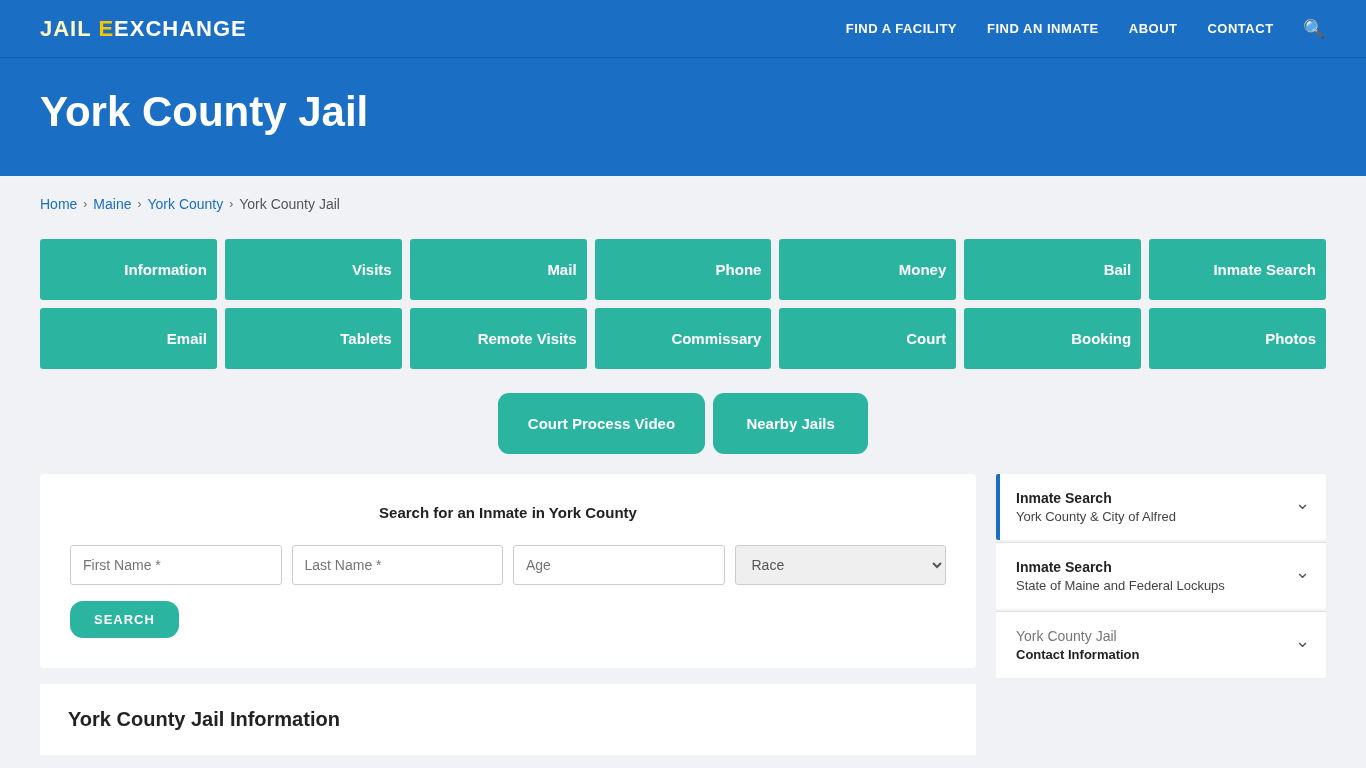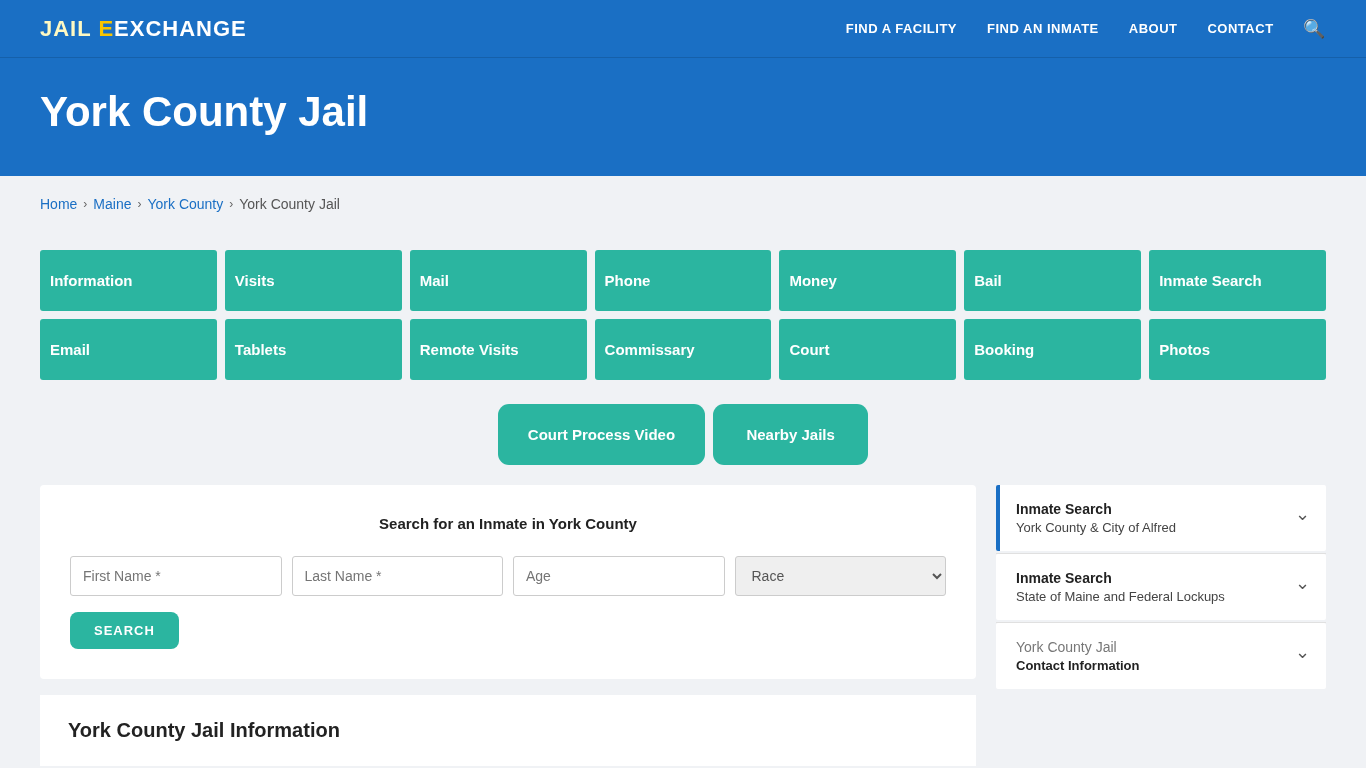--- a/index.html
+++ b/index.html
@@ -53,21 +53,21 @@
       background: #f0f2f5;
       padding: 20px 40px 40px 40px;
     }
 
     
     .breadcrumb {
       display: flex;
       align-items: center;
       gap: 6px;
       font-size: 14px;
-      margin-bottom: 38px;
+      margin-bottom: 27px;
       flex-wrap: wrap;
     }
     .breadcrumb a, .breadcrumb span.crumb-link {
       color: #1a6fc4;
       text-decoration: none;
       cursor: pointer;
     }
     .breadcrumb .separator {
       color: #666;
       font-size: 12px;
@@ -99,21 +99,21 @@
     }
     .teal-btn {
       background: #2bb5a0;
       color: #fff;
       border: none;
       padding: 22px 10px;
       font-size: 15px;
       font-weight: 600;
       cursor: pointer;
       border-radius: 3px;
-      text-align: left;
+      text-align: right;
       transition: background 0.2s;
     }
     .teal-btn-row3 {
       background: #2bb5a0;
       color: #fff;
       border: none;
       padding: 22px 30px;
       font-size: 15px;
       font-weight: 600;
       cursor: pointer;
@@ -162,21 +162,21 @@
     .search-fields select { flex: 1; min-width: 120px; color: #555; }
     .search-btn {
       background: #2bb5a0;
       color: #fff;
       border: none;
       padding: 11px 24px;
       font-size: 13px;
       font-weight: 700;
       letter-spacing: 1px;
       cursor: pointer;
-      border-radius: 8px;
+      border-radius: 13px;
     }
 
     
     .info-section {
       background: #fff;
       border-radius: 0;
       padding: 24px 28px;
       margin-top: 16px;
     }
     .info-section h2 {

